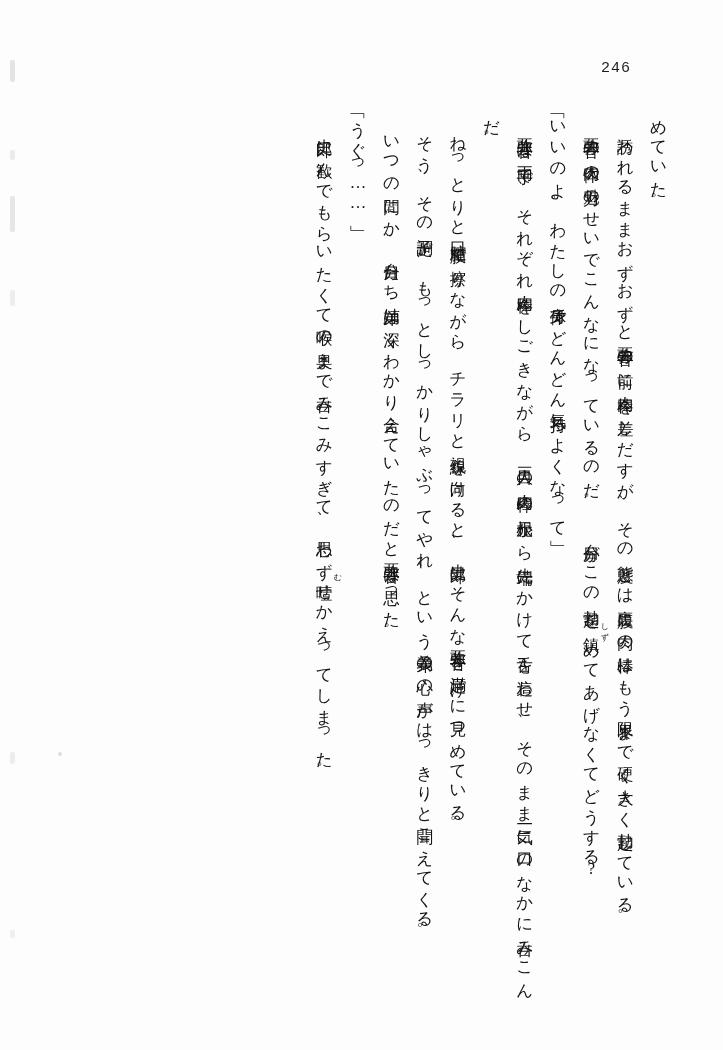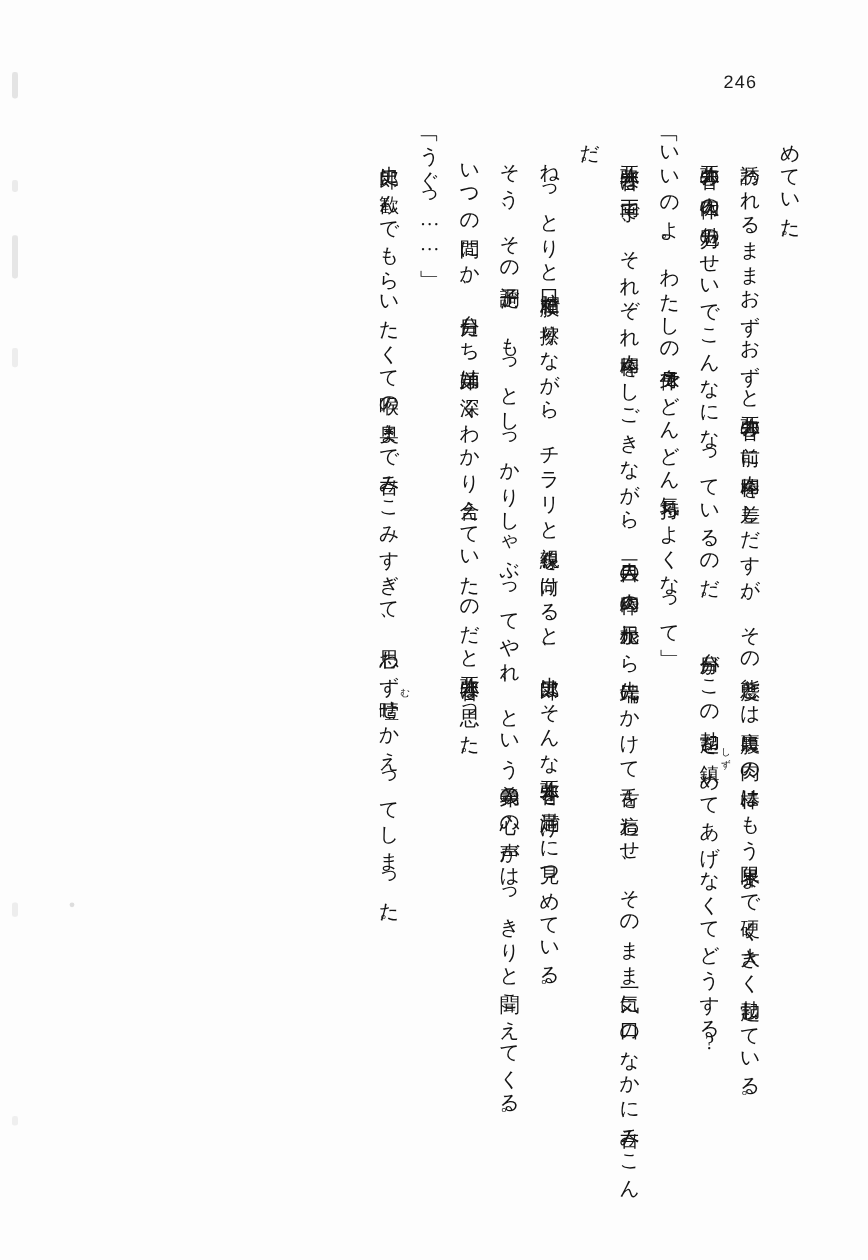--- a/index.html
+++ b/index.html
@@ -23,21 +23,21 @@
   }
 
   
   .page-number {
     position: absolute;
     top: 60px;
     right: 92px;
     font-size: 15px;
     letter-spacing: 1px;
     color: #1c1c1c;
-    font-family: Liberation Sans, sans-serif;
+    font-family: Liberation Mono, monospace;
     text-align: right;
   }
 
   
   .text-block {
     position: absolute;
     top: 108px;
     right: 48px;
     left: 88px;
     bottom: 58px;

